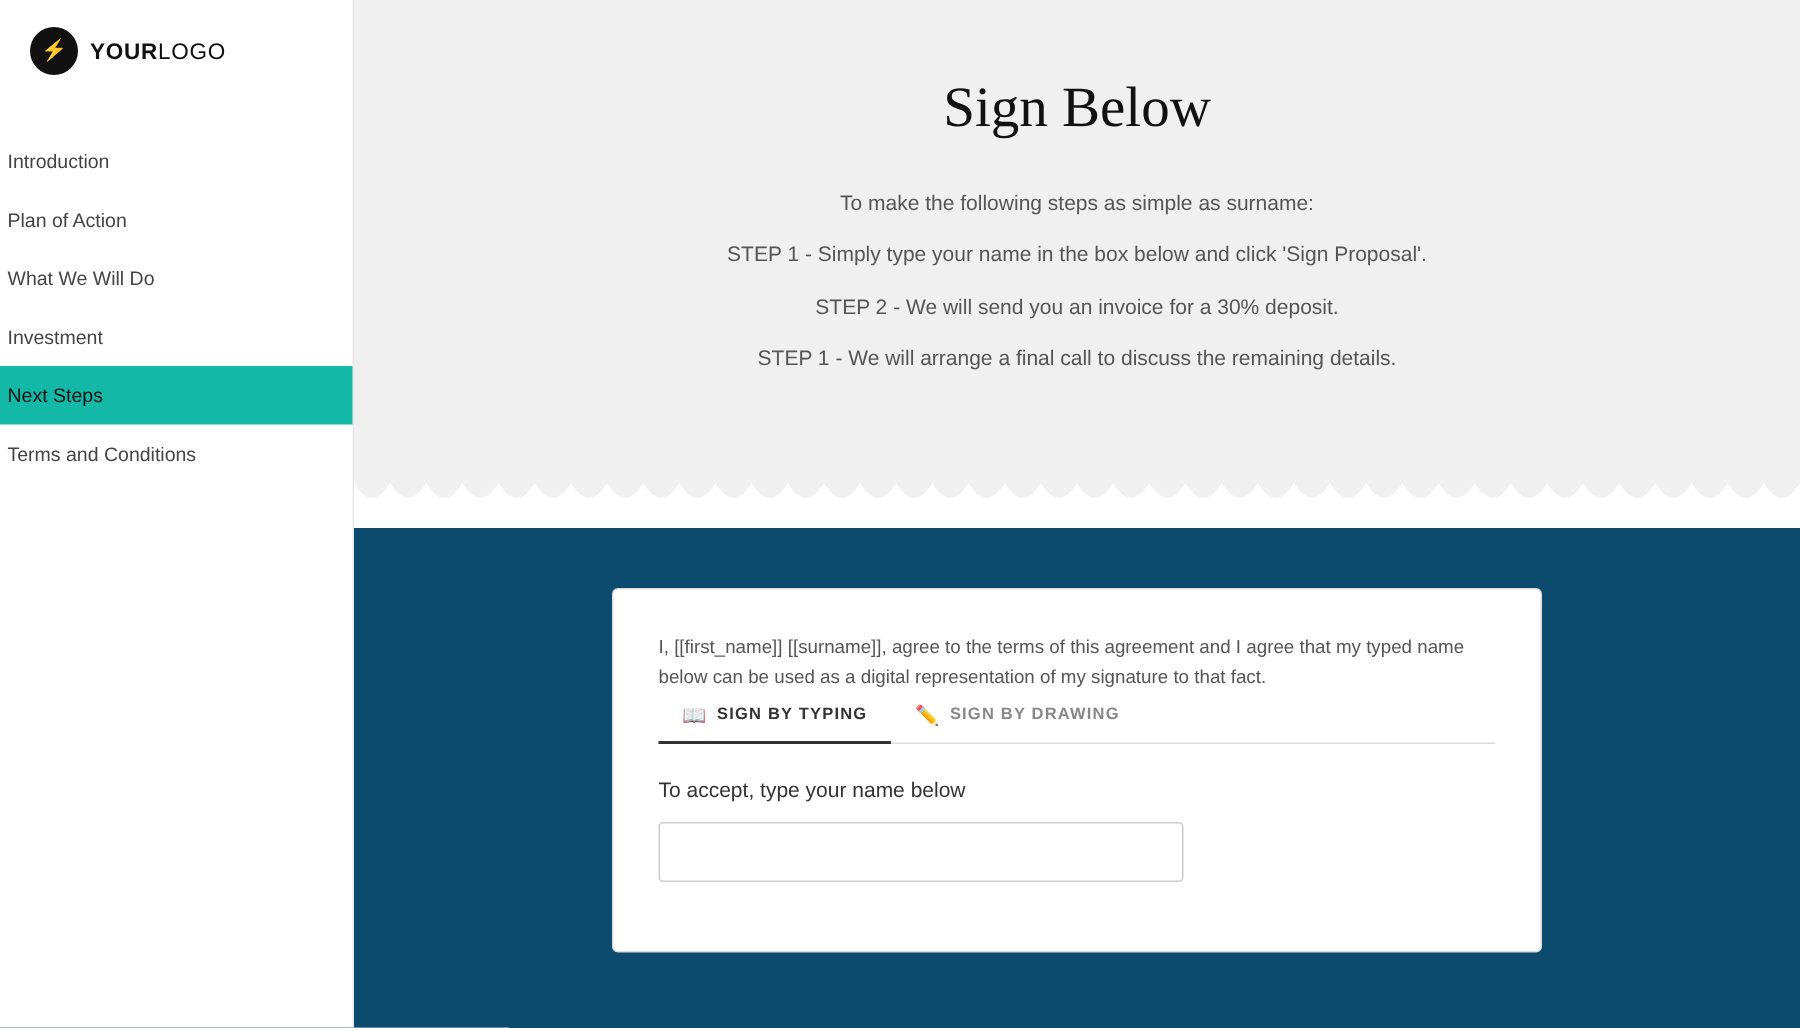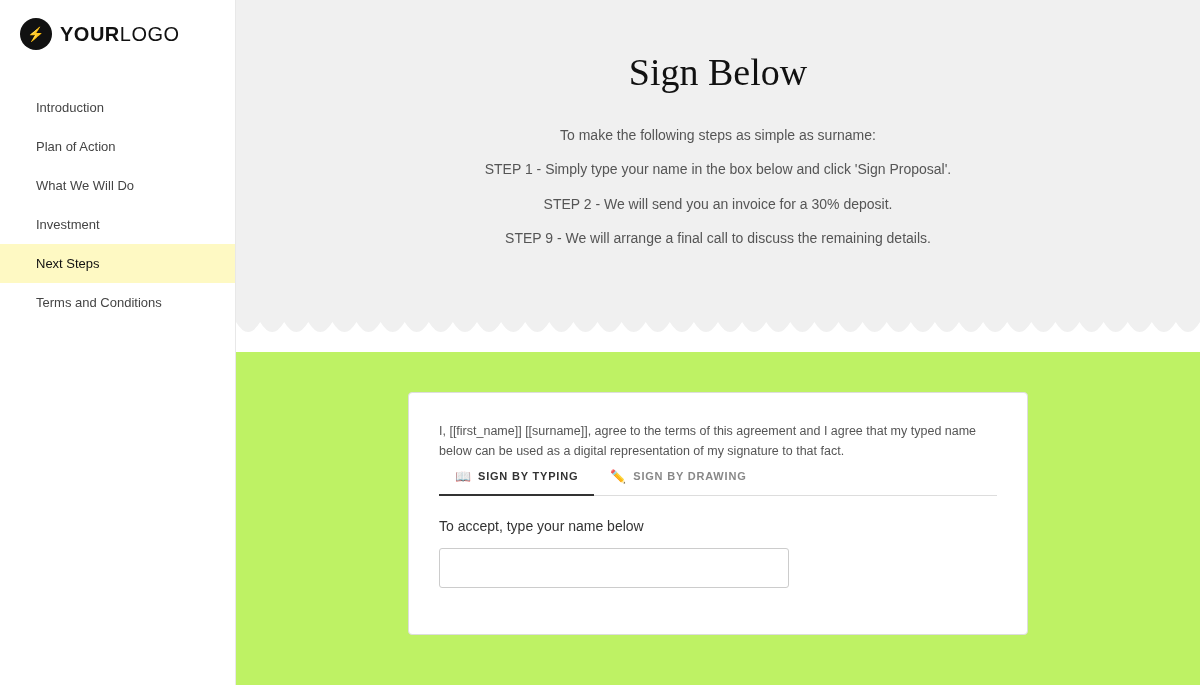--- a/index.html
+++ b/index.html
@@ -33,56 +33,56 @@
       justify-content: center;
       flex-shrink: 0;
     }
     .logo-icon span {
       color: #fff;
       font-size: 14px;
       font-weight: bold;
     }
     .logo-text {
       font-family: Arial, sans-serif;
-      font-size: 20px;
+      font-size: 15px;
       font-weight: 400;
       color: #111;
       letter-spacing: 0.5px;
     }
     .logo-text strong {
       font-weight: 800;
     }
     .sidebar-nav {
       display: flex;
       flex-direction: column;
       padding-top: 20px;
     }
     .sidebar-item {
-      padding: 12px 36px;
+      padding: 12px 5px;
       font-family: Arial, sans-serif;
       font-size: 13px;
       color: #444;
       cursor: pointer;
       background: transparent;
       border: none;
       text-align: left;
       width: 100%;
     }
     .sidebar-item.active {
-      background: #fef9c3;
+      background: #14b8a6;
       color: #111;
     }
 
     
     #main {
       flex: 1;
       display: flex;
       flex-direction: column;
       overflow-y: auto;
-      background: #bef264;
+      background: #0c4a6e;
     }
 
     
     .hero-section {
       background: #f0f0f0;
       padding: 50px 120px 60px 120px;
       position: relative;
       text-align: center;
     }
     .hero-section h1 {
@@ -209,21 +209,21 @@
   </nav>
 </div>
 
 <div id="main">
 
   <div class="hero-section">
     <h1>Sign Below</h1>
     <p>To make the following steps as simple as surname:</p>
     <p>STEP 1 - Simply type your name in the box below and click 'Sign Proposal'.</p>
     <p>STEP 2 - We will send you an invoice for a 30% deposit.</p>
-    <p>STEP 9 - We will arrange a final call to discuss the remaining details.</p>
+    <p>STEP 1 - We will arrange a final call to discuss the remaining details.</p>
   </div>
 
   <div class="wave-divider">
     <svg viewBox="0 0 1200 30" preserveAspectRatio="none" xmlns="http://www.w3.org/2000/svg" height="30">
       <path d="M0,0 
         Q15,20 30,0 Q45,20 60,0 Q75,20 90,0 Q105,20 120,0 Q135,20 150,0 
         Q165,20 180,0 Q195,20 210,0 Q225,20 240,0 Q255,20 270,0 
         Q285,20 300,0 Q315,20 330,0 Q345,20 360,0 Q375,20 390,0 
         Q405,20 420,0 Q435,20 450,0 Q465,20 480,0 Q495,20 510,0 
         Q525,20 540,0 Q555,20 570,0 Q585,20 600,0 Q615,20 630,0 

